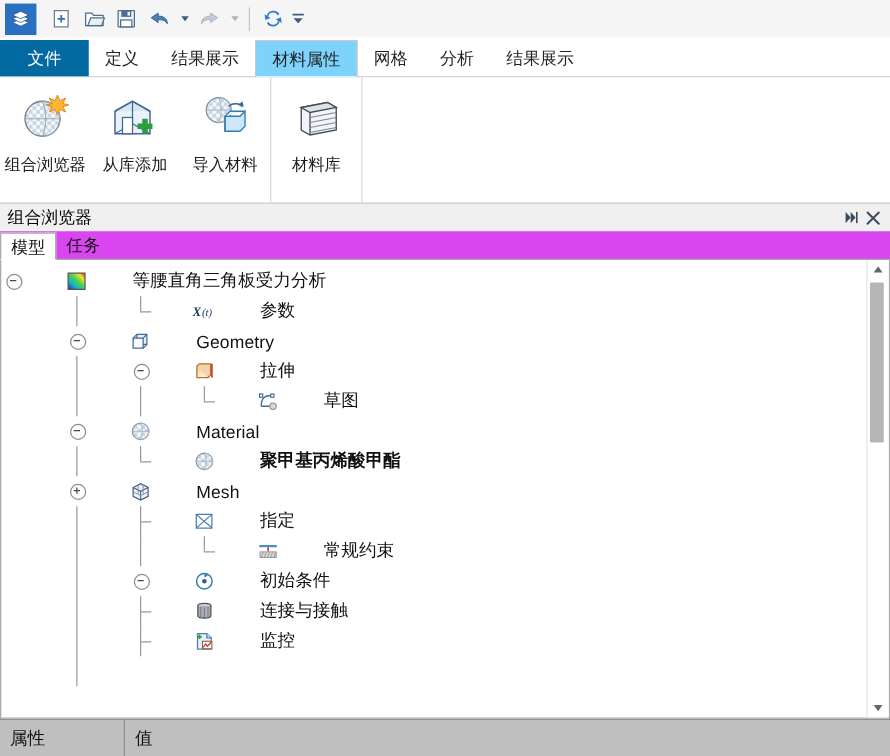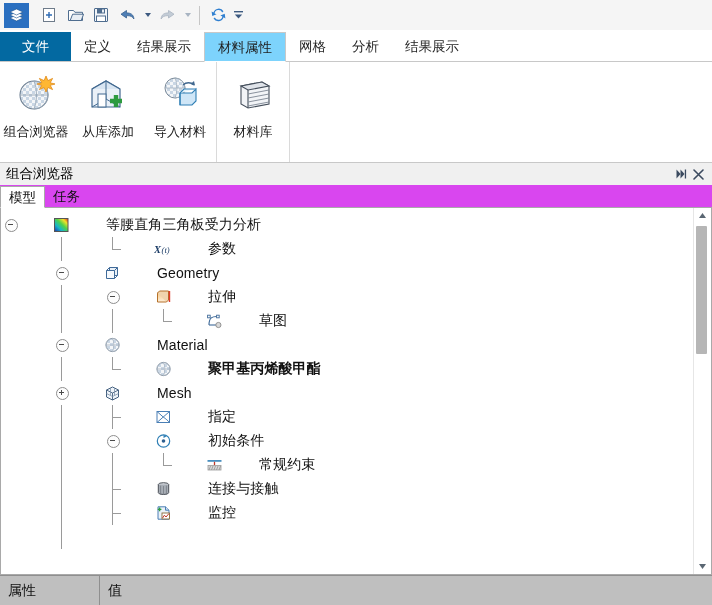--- a/index.html
+++ b/index.html
@@ -404,36 +404,20 @@
               <path d="M2 13.5 L14.5 2.5 M2 2.5 L8.2 8" fill="none" stroke="#4a7fb5" stroke-width="1"></path>
               <path d="M8.2 8 C11 10 13 11.6 14.5 13.5" fill="none" stroke="#4a7fb5" stroke-width="1"></path>
             </svg>
           </span>
           <span class="txt">指定</span>
         </div>
 
         <div class="row">
           <span class="ind"></span>
           <span class="ind line"></span>
-          <span class="exp">
-              <i class="box"></i>
-            </span>
-          <span class="ico">
-            <svg width="17" height="16" viewBox="0 0 17 16">
-              <circle cx="8.5" cy="8" r="6.2" fill="none" stroke="#2f7fb5" stroke-width="1.2"></circle>
-              <circle cx="8.5" cy="8" r="1.8" fill="#2f5f8f"></circle>
-              <path d="M8.5 1.8 L11.4 3.4 L8.5 5" fill="#2f7fb5"></path>
-            </svg>
-          </span>
-          <span class="txt">初始条件</span>
-        </div>
-
-        <div class="row">
-          <span class="ind"></span>
-          <span class="ind line"></span>
           <span class="ind line"></span>
           <span class="elbow"></span>
           <span class="ico">
             <svg width="17" height="16" viewBox="0 0 17 16">
               <rect x="1.5" y="3" width="14" height="1.8" fill="#4a8fc0"></rect>
               <path d="M8.5 4.8 v3.4" stroke="#c0392b" stroke-width="1.3"></path>
               <rect x="2" y="8.5" width="13" height="4.5" fill="#d9d9d9" stroke="#9a9a9a" stroke-width="0.8"></rect>
               <g stroke="#8a8a8a" stroke-width="0.7">
                 <path d="M3 13 L4.5 9"></path>
                   <path d="M5.5 13 L7 9"></path>
@@ -442,20 +426,36 @@
                   <path d="M13 13 L14.5 9"></path>
               </g>
             </svg>
           </span>
           <span class="txt">常规约束</span>
         </div>
 
         <div class="row">
           <span class="ind"></span>
           <span class="ind line"></span>
+          <span class="exp">
+              <i class="box"></i>
+            </span>
+          <span class="ico">
+            <svg width="17" height="16" viewBox="0 0 17 16">
+              <circle cx="8.5" cy="8" r="6.2" fill="none" stroke="#2f7fb5" stroke-width="1.2"></circle>
+              <circle cx="8.5" cy="8" r="1.8" fill="#2f5f8f"></circle>
+              <path d="M8.5 1.8 L11.4 3.4 L8.5 5" fill="#2f7fb5"></path>
+            </svg>
+          </span>
+          <span class="txt">初始条件</span>
+        </div>
+
+        <div class="row">
+          <span class="ind"></span>
+          <span class="ind line"></span>
           <span class="elbow tee"></span>
           <span class="ico">
             <svg width="17" height="16" viewBox="0 0 17 16">
               <ellipse cx="8.5" cy="3.6" rx="5.2" ry="1.9" fill="#d7dbe0" stroke="#4a4f57" stroke-width="1"></ellipse>
               <path d="M3.3 3.6 v8 a5.2 1.9 0 0 0 10.4 0 v-8" fill="#a8aeb6" stroke="#4a4f57" stroke-width="1"></path>
               <g stroke="#6e747c" stroke-width="0.7">
                 <path d="M5.6 4.6 v8.6"></path>
                   <path d="M8.5 5.1 v8.8"></path>
                   <path d="M11.4 4.6 v8.6"></path>
               </g>

